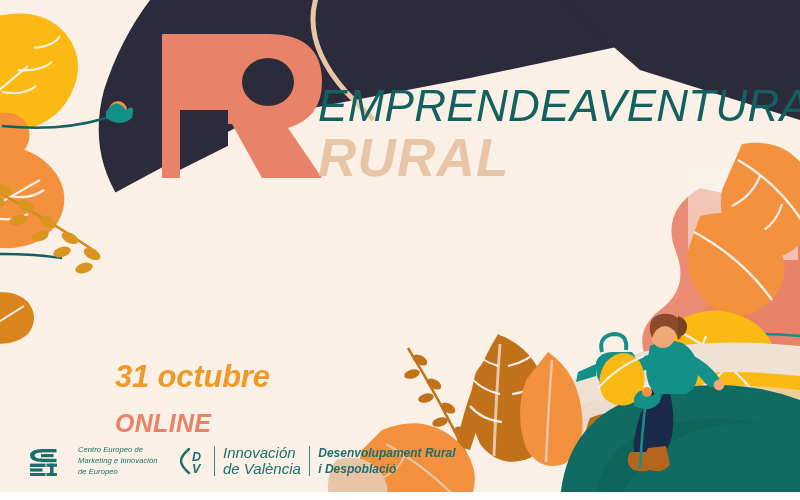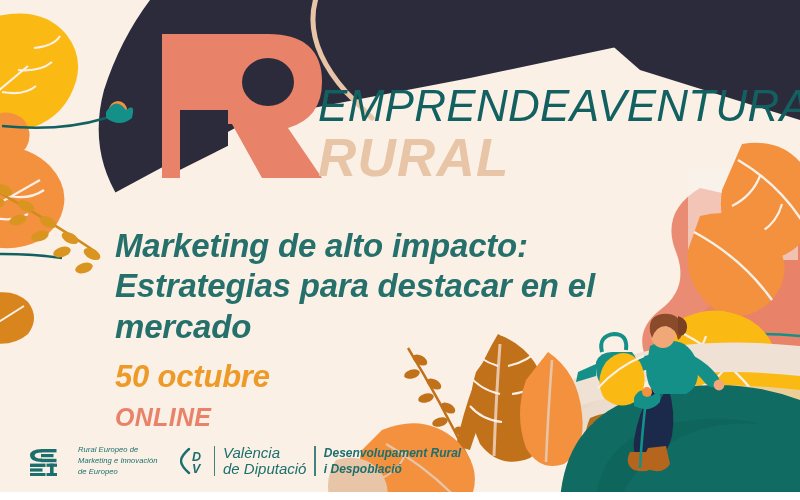--- a/index.html
+++ b/index.html
@@ -75,21 +75,21 @@
     color: #ed9a28;
     line-height: 1.12;
     letter-spacing: -0.2px;
   }
   #event-modality {
     font-size: 25px;
     font-weight: 700;
     color: #e8836a;
     line-height: 1.15;
     letter-spacing: 0.3px;
-    margin-top: 8px;
+    margin-top: 14px;
   }
   
   #footer {
     position: absolute;
     left: 26px;
     bottom: 14px;
     display: flex;
     align-items: center;
     gap: 22px;
     z-index: 45;
@@ -325,61 +325,58 @@
     <path d="M180,170 L228,146 L228,178 L180,178 Z" fill="#faf0e6"></path>
 
     <path d="M296,126 Q322,140 334,178 L306,178 L284,132 Z" fill="#faf0e6" opacity="0.0"></path>
   </svg>
 
   <div id="brand-block">
     <div id="brand-line-1">EMPRENDEAVENTURA</div>
     <div id="brand-line-2">RURAL</div>
   </div>
 
-  <div id="title-block">
-    <h1 id="event-title">Marketing de alto impacto: Estrategias para destacar en el mercado</h1>
-  </div>
 
   <div id="date-block">
-    <div id="event-date">50 octubre</div>
+    <div id="event-date">31 octubre</div>
     <div id="event-modality">ONLINE</div>
   </div>
 
   <div id="footer">
 
     <div class="logo-unit">
       <svg width="44" height="30" viewBox="0 0 44 30">
         <path d="M16,3 Q4,3 4,9.5 Q4,16 16,16 L16,12.6 Q8.6,12.6 8.6,9.5 Q8.6,6.4 16,6.4 Z" fill="#1d6f6d"></path>
         <rect x="15" y="3" width="15.5" height="3.4" fill="#1d6f6d"></rect>
         <rect x="15" y="8" width="12.5" height="3.2" fill="#1d6f6d"></rect>
         <rect x="15" y="12.8" width="15.5" height="3.4" fill="#1d6f6d"></rect>
         <rect x="4" y="17.6" width="15.5" height="3.4" fill="#1d6f6d"></rect>
         <rect x="4" y="22.4" width="12.5" height="3.2" fill="#1d6f6d"></rect>
         <rect x="4" y="27" width="15.5" height="3" fill="#1d6f6d"></rect>
         <rect x="24" y="17.6" width="3.6" height="12.4" fill="#1d6f6d"></rect>
         <rect x="20.5" y="17.6" width="10.5" height="3.2" fill="#1d6f6d"></rect>
         <rect x="20.5" y="27" width="10.5" height="3" fill="#1d6f6d"></rect>
       </svg>
       <div class="logo-text-stack">
-        <span class="ceei-tagline">Rural Europeo de</span>
+        <span class="ceei-tagline">Centro Europeo de</span>
         <span class="ceei-tagline">Marketing e Innovación</span>
         <span class="ceei-tagline">de Europeo</span>
       </div>
     </div>
 
     <div class="logo-unit">
       <svg width="26" height="30" viewBox="0 0 26 30">
         <path d="M9,3 Q1,10 1,15 Q1,20 9,27" stroke="#1d6f6d" stroke-width="2.4" fill="none" stroke-linecap="round"></path>
         <text x="12" y="15" font-family="Liberation Sans, sans-serif" font-size="12.5" font-weight="700" fill="#1d6f6d">D</text>
         <text x="12" y="27" font-family="Liberation Sans, sans-serif" font-size="12.5" font-weight="700" fill="#1d6f6d">V</text>
       </svg>
       <div class="vrule"></div>
       <div class="logo-text-stack">
-        <span class="dv-name">València</span>
-        <span class="dv-name">de Diputació</span>
+        <span class="dv-name">Innovación</span>
+        <span class="dv-name">de València</span>
       </div>
       <div class="vrule"></div>
       <div class="logo-text-stack">
         <span class="dv-sub">Desenvolupament Rural</span>
         <span class="dv-sub">i Despoblació</span>
       </div>
     </div>
 
   </div>
 </div>

